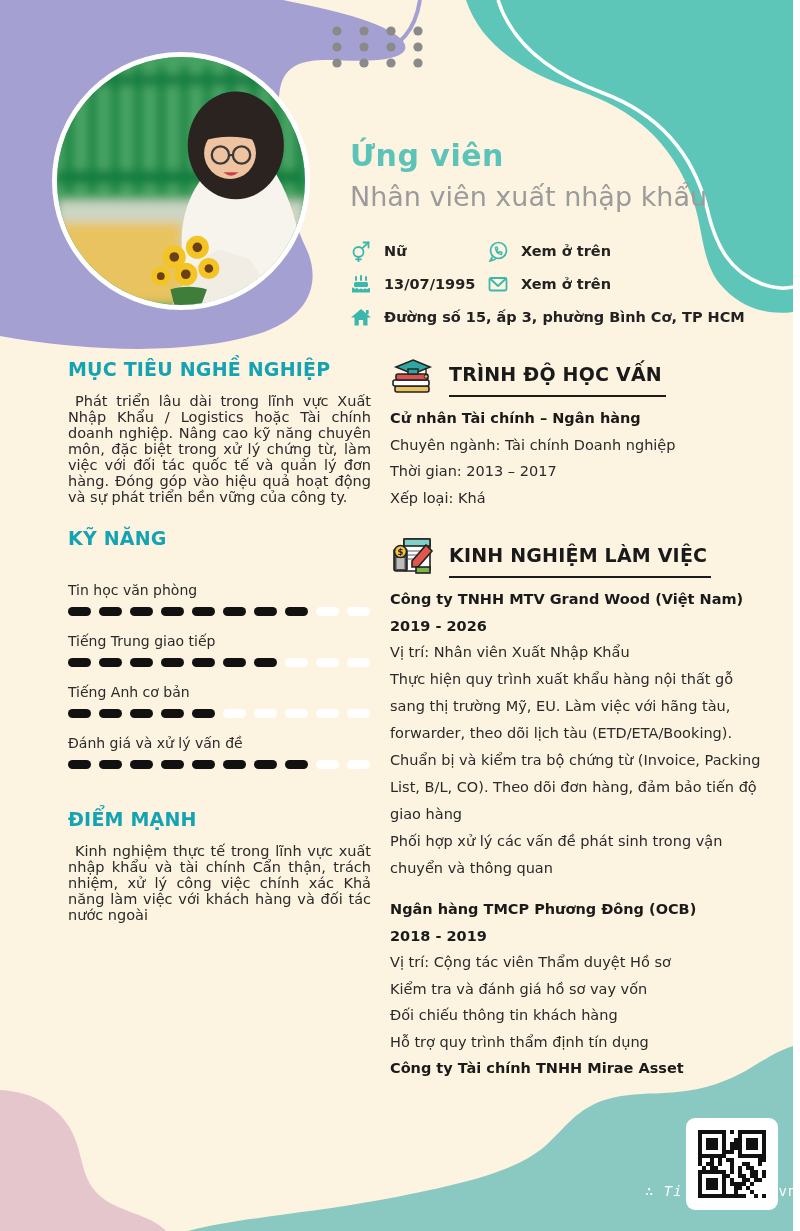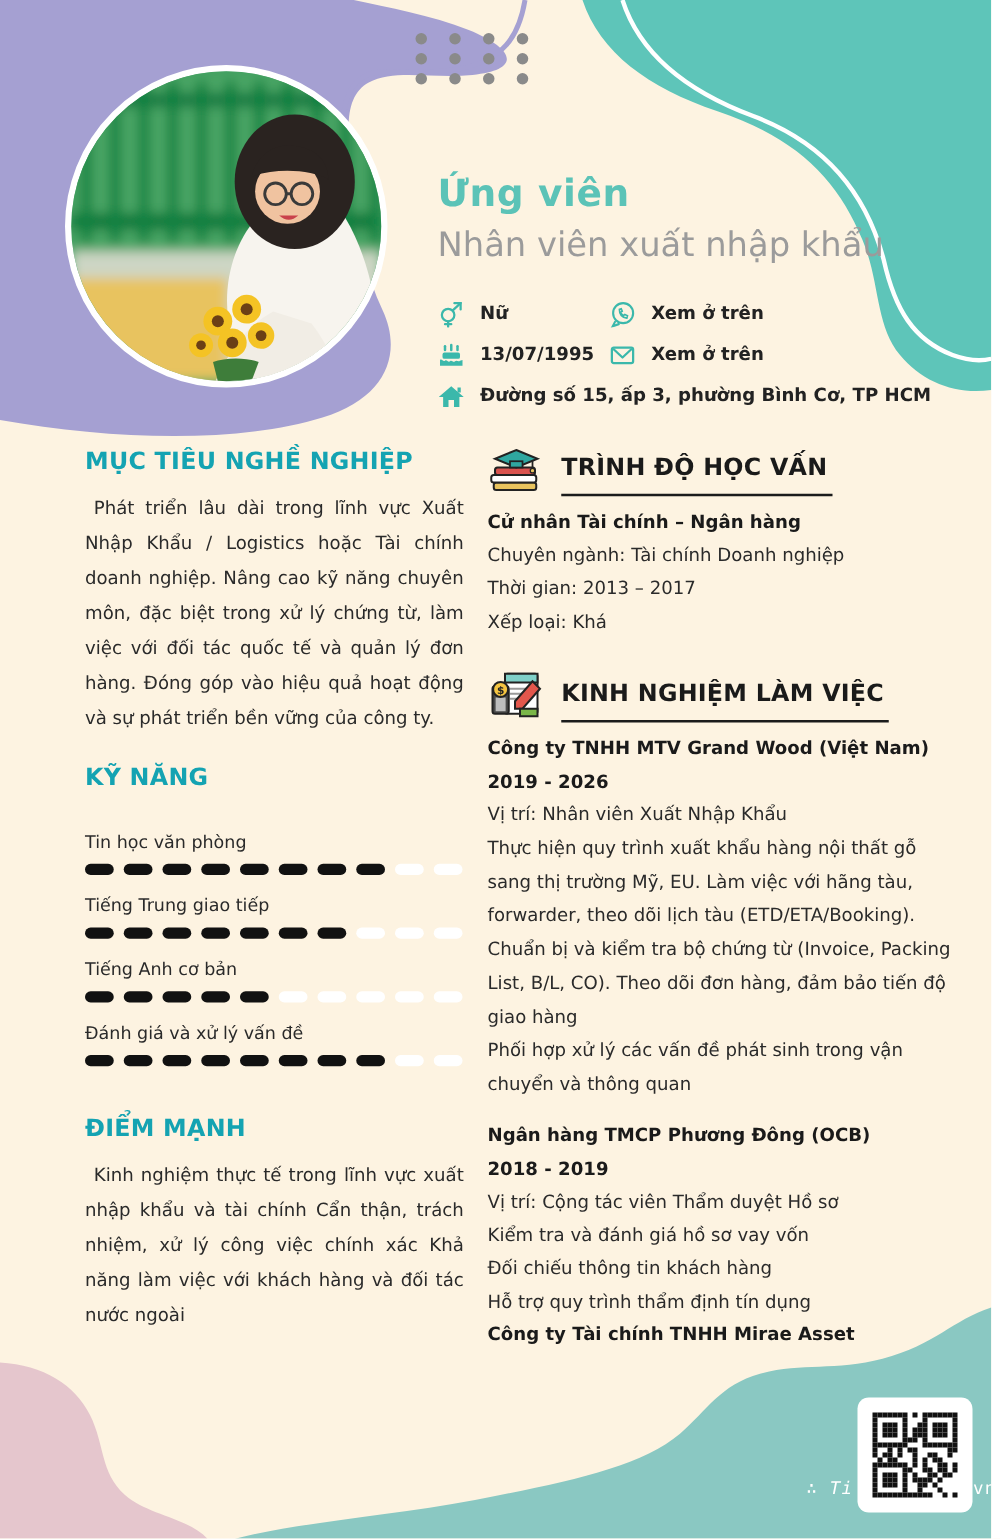--- a/index.html
+++ b/index.html
@@ -25,21 +25,21 @@
   .contact-row{display:flex;align-items:center;height:33px;}
   .contact-cell{display:flex;align-items:center;gap:12px;font-weight:bold;}
   .contact-cell.c1{width:137px;}
   .cicon{width:22px;height:22px;flex:0 0 22px;display:flex;align-items:center;justify-content:center;}
   .cicon svg{width:22px;height:22px;}
 
   .col-left{position:absolute;left:20px;top:358px;width:303px;z-index:1;margin-left:48px;}
   .col-right{position:absolute;left:390px;top:356px;width:380px;z-index:1;}
 
   h2.left-head{font-size:19px;font-weight:bold;color:var(--cyan);letter-spacing:.2px;margin:0 0 13px;}
-  .para{font-size:14.5px;line-height:28px;color:var(--ink);text-align:justify;text-indent:7px;}
+  .para{font-size:14.5px;line-height:16px;color:var(--ink);text-align:justify;text-indent:7px;}
   .gap1{height:22px;} .gap2{height:20px;}
 
   .skill{margin-bottom:17px;}
   .skill-label{font-size:14px;color:var(--ink);margin-bottom:9px;}
   .bar{display:flex;gap:8px;}
   .seg{width:23px;height:9px;border-radius:5px;display:inline-block;}
   .seg.on{background:var(--seg-on);}
   .seg.off{background:var(--seg-off);}
 
   .section-header{display:flex;align-items:flex-start;gap:13px;margin:0 0 8px;}

